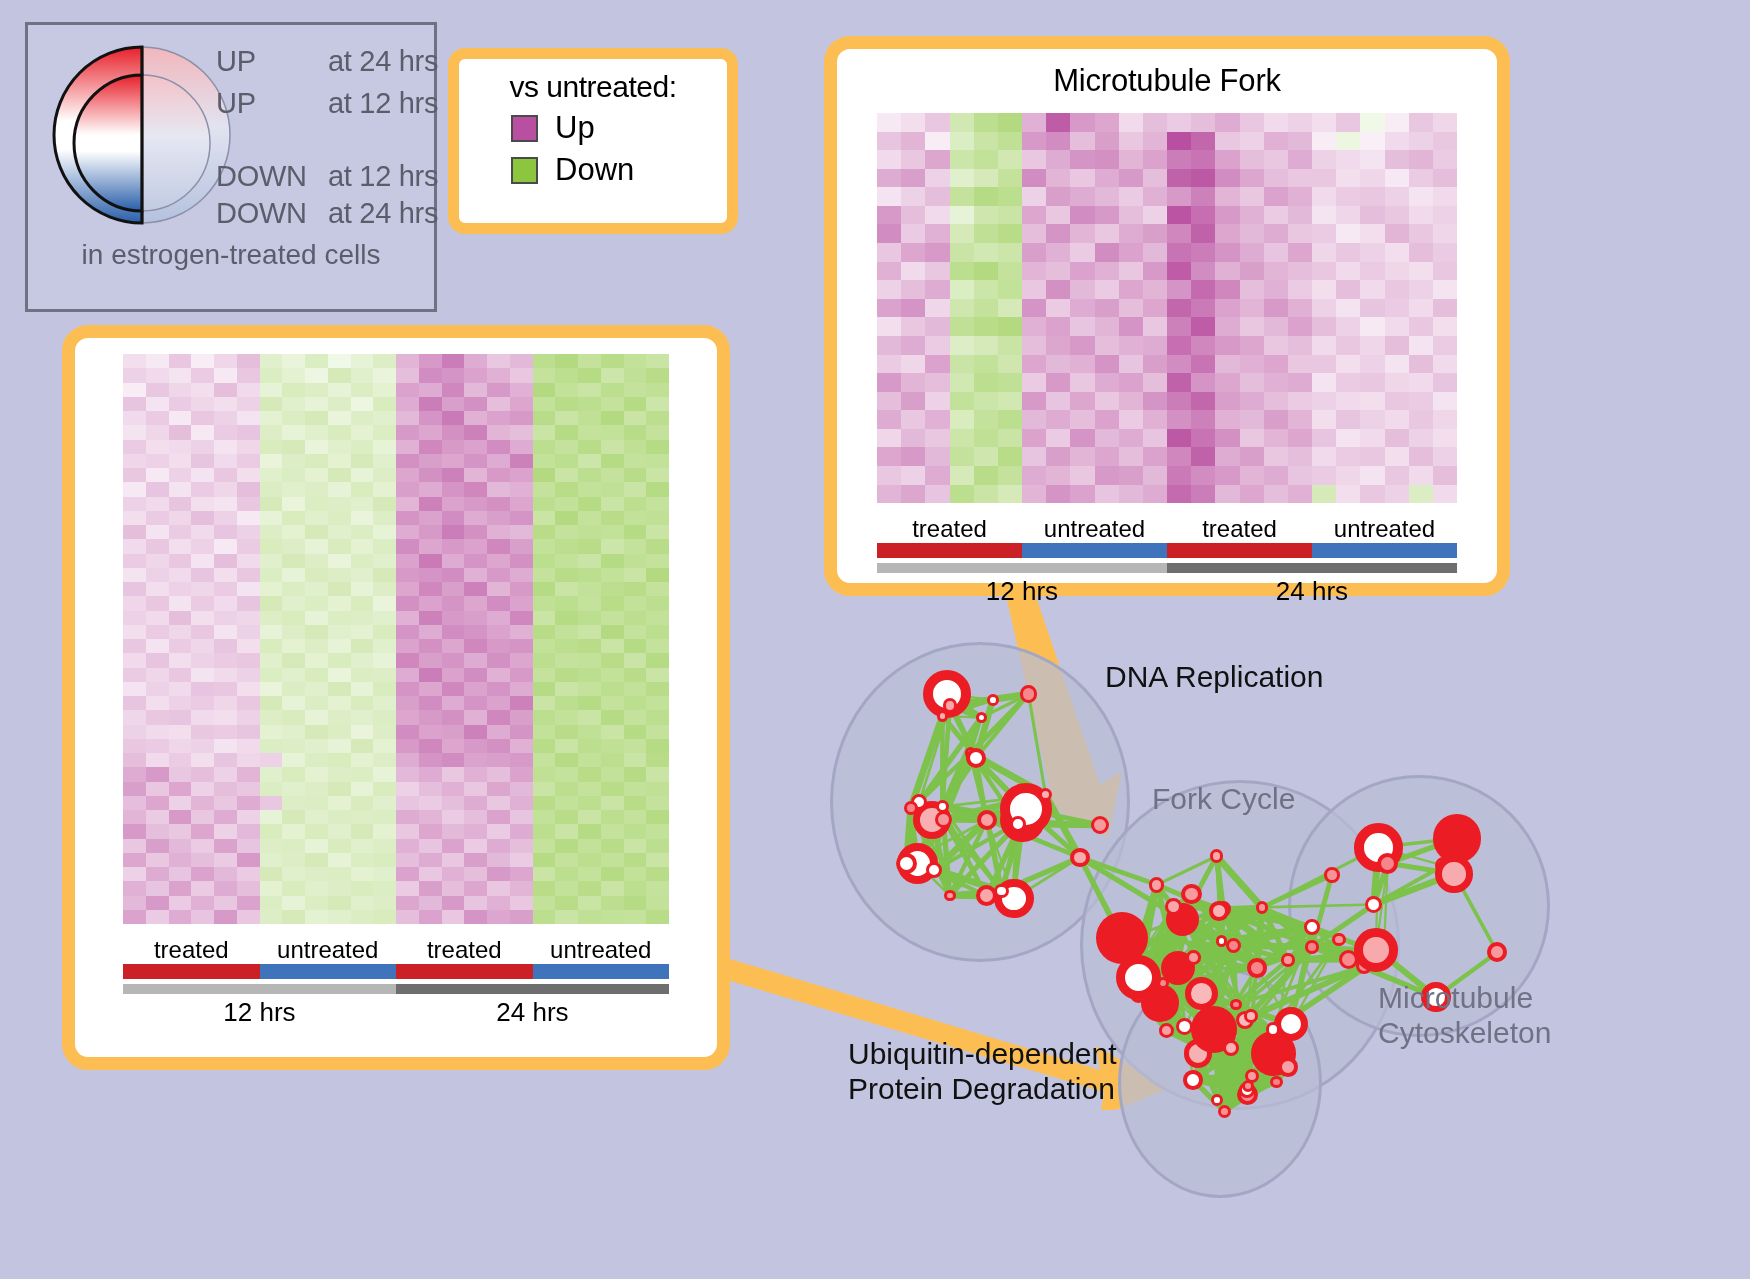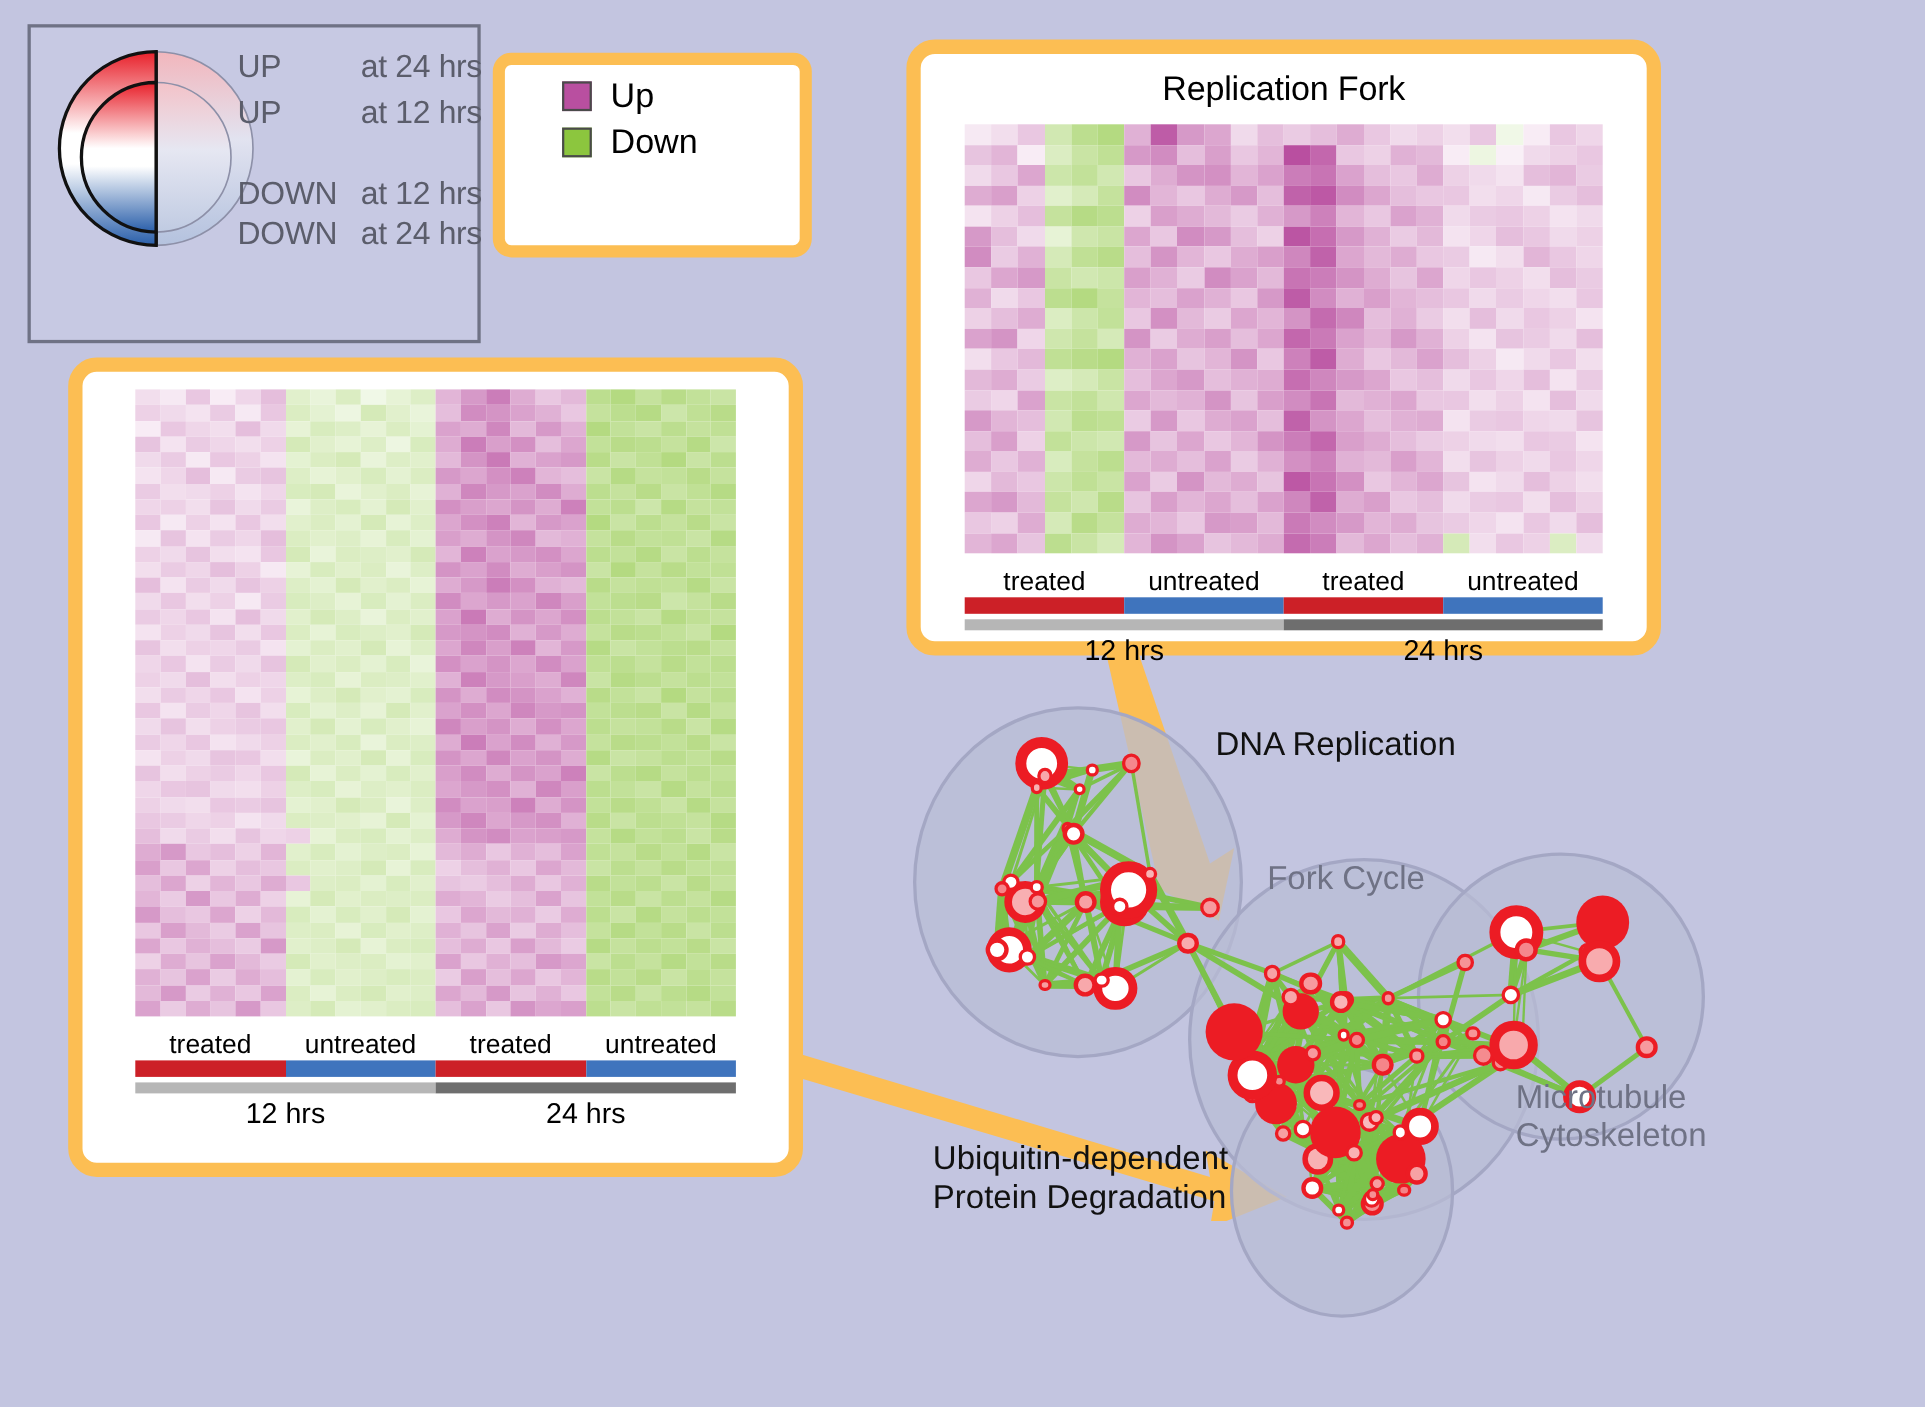--- a/index.html
+++ b/index.html
@@ -143,25 +143,27 @@
     <div class="key-label" style="left:188px; top:62px;">UP</div>
     <div class="key-label" style="left:300px; top:62px;">at 12 hrs</div>
 
     <div class="key-label" style="left:188px; top:135px;">DOWN</div>
     <div class="key-label" style="left:300px; top:135px;">at 12 hrs</div>
 
     <div class="key-label" style="left:188px; top:172px;">DOWN</div>
     <div class="key-label" style="left:300px; top:172px;">at 24 hrs</div>
 
     <div id="key-foot">
+      <div>in estrogen-treated cells</div>
     </div>
   </div>
 
   <div id="legend-card">
     <div class="lg-title">
+      <div>vs untreated:</div>
     </div>
     <div class="lg-row">
       <span class="lg-swatch" id="sw-up" style="background: rgb(185, 79, 160);"></span>
       <span class="lg-text">Up</span>
     </div>
     <div class="lg-row">
       <span class="lg-swatch" id="sw-down" style="background: rgb(140, 198, 62);"></span>
       <span class="lg-text">Down</span>
     </div>
   </div>
@@ -169,21 +171,21 @@
   <svg class="connector" style="left:980px; top:585px; width:160px; height:270px; background:none;">
     <polygon points="22,0 52,0 120,200 142,186 128,252 72,222 96,208 30,6" fill="#fcbe53"></polygon>
     <polygon points="24,2 50,2 118,204 140,190 126,250 74,222" fill="#fcbe53"></polygon>
   </svg>
 
   <svg class="connector" style="left:700px; top:920px; width:540px; height:190px; background:none;">
     <polygon points="0,30 400,150 396,126 470,168 400,196 404,172 0,52" fill="#fcbe53"></polygon>
   </svg>
 
   <div class="panel" id="panel-rep">
-    <div class="panel-title">Replication Fork</div>
+    <div class="panel-title">Microtubule Fork</div>
     <div class="hm-grid" id="hm-rep" style="margin:14px 40px 0 40px; height:390px;">
         <div class="hm-row">
           <div class="hm-cell" style="background: rgb(246, 233, 243);"></div>
           <div class="hm-cell" style="background: rgb(242, 222, 237);"></div>
           <div class="hm-cell" style="background: rgb(233, 199, 225);"></div>
           <div class="hm-cell" style="background: rgb(209, 232, 178);"></div>
           <div class="hm-cell" style="background: rgb(188, 222, 143);"></div>
           <div class="hm-cell" style="background: rgb(180, 218, 129);"></div>
           <div class="hm-cell" style="background: rgb(224, 177, 213);"></div>
           <div class="hm-cell" style="background: rgb(190, 92, 167);"></div>

